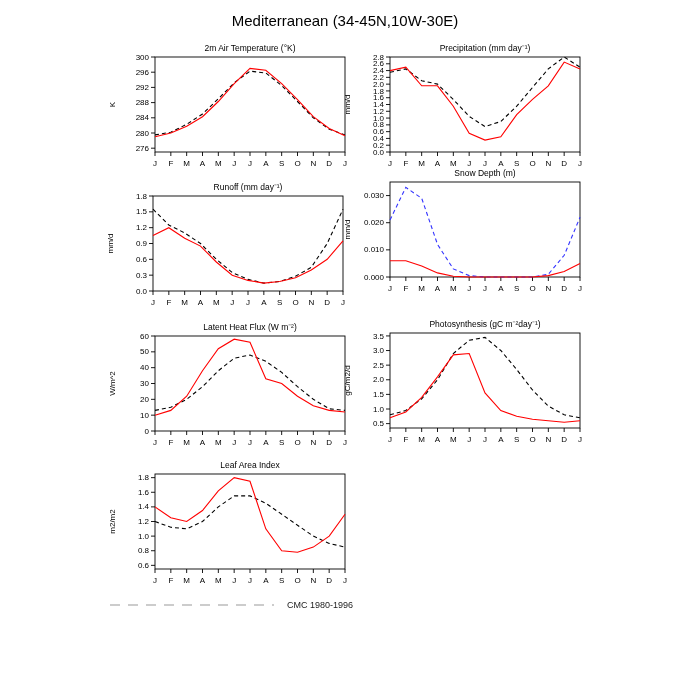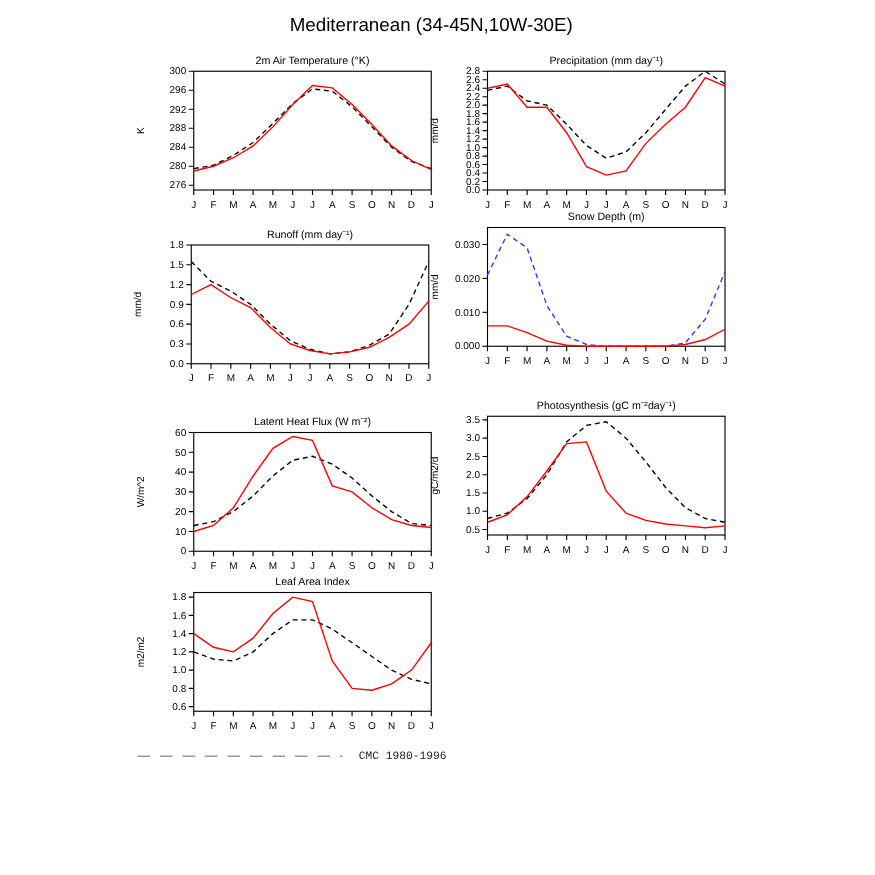--- a/index.html
+++ b/index.html
@@ -7,21 +7,21 @@
     position:relative;width:700px;height:700px;background:#ffffff;overflow:hidden;
     font-family:"Liberation Sans", sans-serif;color:#000;padding-left:12px;
   }
   .main-title{
     position:absolute;top:12px;left:0;width:690px;text-align:center;
     font-size:15px;color:#000;
   }
   .chart{position:absolute;}
   .legend-row{position:absolute;left:108px;display:flex;align-items:center;}
   .legend-row svg{display:block;}
-  .legend-label{font-size:9px;margin-left:11px;white-space:nowrap;color:#222;font-family:Liberation Mono, monospace;}
+  .legend-label{font-size:9px;margin-left:11px;white-space:nowrap;color:#222;}
 </style>
 </head>
 <body>
 
 <div class="page">
 
   <div class="main-title">Mediterranean (34-45N,10W-30E)</div>
 
   <div class="chart" style="left:93px;top:39px"><svg width="262" height="140">
         <rect x="62" y="18" width="190" height="95" fill="none" stroke="#000" stroke-width="0.9"></rect>
@@ -214,21 +214,21 @@
         <text x="204.5" y="127" text-anchor="middle" font-size="8" fill="#000" font-family="&quot;Liberation Sans&quot;, sans-serif">O</text>
         <line x1="220.33333333333334" y1="113" x2="220.33333333333334" y2="117" stroke="#000" stroke-width="0.9"></line>
         <text x="220.33333333333334" y="127" text-anchor="middle" font-size="8" fill="#000" font-family="&quot;Liberation Sans&quot;, sans-serif">N</text>
         <line x1="236.16666666666666" y1="113" x2="236.16666666666666" y2="117" stroke="#000" stroke-width="0.9"></line>
         <text x="236.16666666666666" y="127" text-anchor="middle" font-size="8" fill="#000" font-family="&quot;Liberation Sans&quot;, sans-serif">D</text>
         <line x1="252" y1="113" x2="252" y2="117" stroke="#000" stroke-width="0.9"></line>
         <text x="252" y="127" text-anchor="middle" font-size="8" fill="#000" font-family="&quot;Liberation Sans&quot;, sans-serif">J</text>
         <polyline points="62.0,56.0 77.8,23.4 93.7,34.3 109.5,80.4 125.3,104.9 141.2,111.6 157.0,113.0 172.8,113.0 188.7,113.0 204.5,113.0 220.3,110.3 236.2,91.3 252.0,53.3" fill="none" stroke="#3333ff" stroke-width="1.1" stroke-dasharray="4,3"></polyline>
         <polyline points="62.0,96.7 77.8,96.7 93.7,102.1 109.5,108.9 125.3,112.2 141.2,113.0 157.0,113.0 172.8,113.0 188.7,113.0 204.5,113.0 220.3,111.6 236.2,107.6 252.0,99.4" fill="none" stroke="#ff0000" stroke-width="1.1"></polyline>
       </svg></div>
-  <div class="chart" style="left:93px;top:328px"><svg width="262" height="140">
+  <div class="chart" style="left:93px;top:318px"><svg width="262" height="140">
         <rect x="62" y="18" width="190" height="95" fill="none" stroke="#000" stroke-width="0.9"></rect>
         <text x="157" y="12" text-anchor="middle" font-size="8.5" fill="#000" font-family="&quot;Liberation Sans&quot;, sans-serif">Latent Heat Flux (W m⁻²)</text>
         <text x="22" y="65.5" text-anchor="middle" font-size="8" fill="#000" font-family="&quot;Liberation Sans&quot;, sans-serif" transform="rotate(-90 22 65.5)">W/m^2</text>
         <line x1="58" y1="113" x2="62" y2="113" stroke="#000" stroke-width="0.9"></line>
         <text x="56" y="115.6" text-anchor="end" font-size="8" fill="#000" font-family="&quot;Liberation Sans&quot;, sans-serif">0</text>
         <line x1="58" y1="97.16666666666667" x2="62" y2="97.16666666666667" stroke="#000" stroke-width="0.9"></line>
         <text x="56" y="99.76666666666667" text-anchor="end" font-size="8" fill="#000" font-family="&quot;Liberation Sans&quot;, sans-serif">10</text>
         <line x1="58" y1="81.33333333333334" x2="62" y2="81.33333333333334" stroke="#000" stroke-width="0.9"></line>
         <text x="56" y="83.93333333333334" text-anchor="end" font-size="8" fill="#000" font-family="&quot;Liberation Sans&quot;, sans-serif">20</text>
         <line x1="58" y1="65.5" x2="62" y2="65.5" stroke="#000" stroke-width="0.9"></line>

